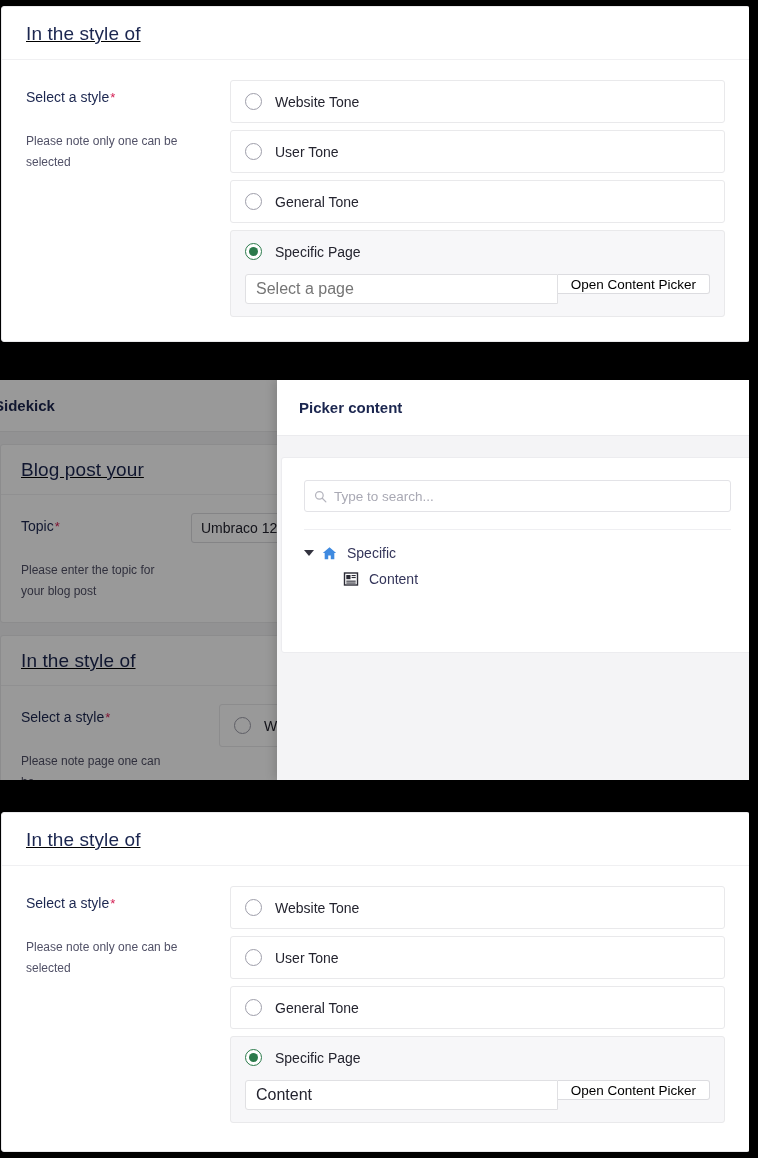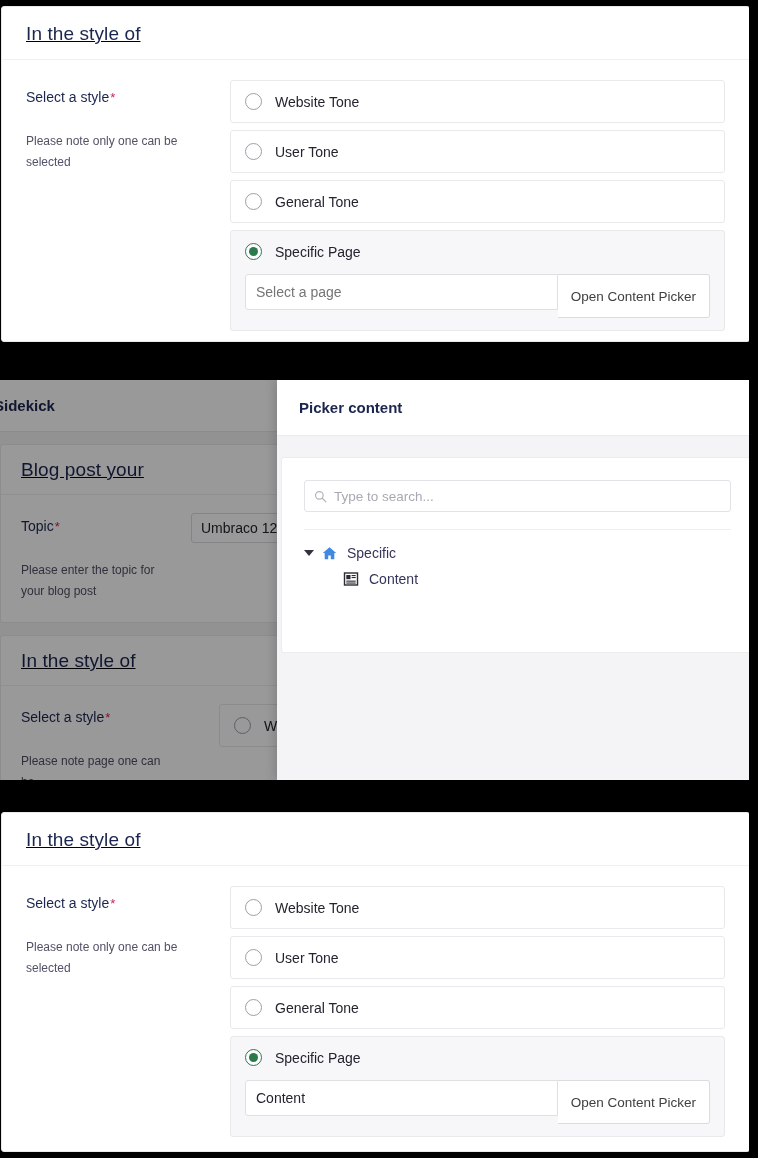--- a/index.html
+++ b/index.html
@@ -108,39 +108,39 @@
 
   .picker-line {
     display: flex;
     margin-top: 14px;
   }
   .picker-input {
     flex: 1 1 auto;
     border: 1px solid #e0e0e3;
     background: #fff;
     border-radius: 3px 0 0 3px;
-    height: 36px;
+    height: 30px;
     line-height: 28px;
     padding: 0 10px;
-    font-size: 14px;
+    font-size: 16px;
     color: #24242f;
     font-family: "Liberation Sans", sans-serif;
     min-width: 0;
   }
   .picker-input.placeholder { color: #6b6b7b; }
   .picker-btn {
     flex: 0 0 auto;
     border: 1px solid #dcdce0;
     border-left: none;
     background: #fff;
     border-radius: 0 3px 3px 0;
-    height: 44px;
+    height: 20px;
     padding: 0 13px;
     font-size: 13.5px;
-    color: #404040;
+    color: #000000;
     font-family: "Liberation Sans", sans-serif;
     cursor: pointer;
     white-space: nowrap;
   }
 
   
   .band { position: absolute; left: 0; width: 758px; background: #000; }
 
   
   #shot2 {

